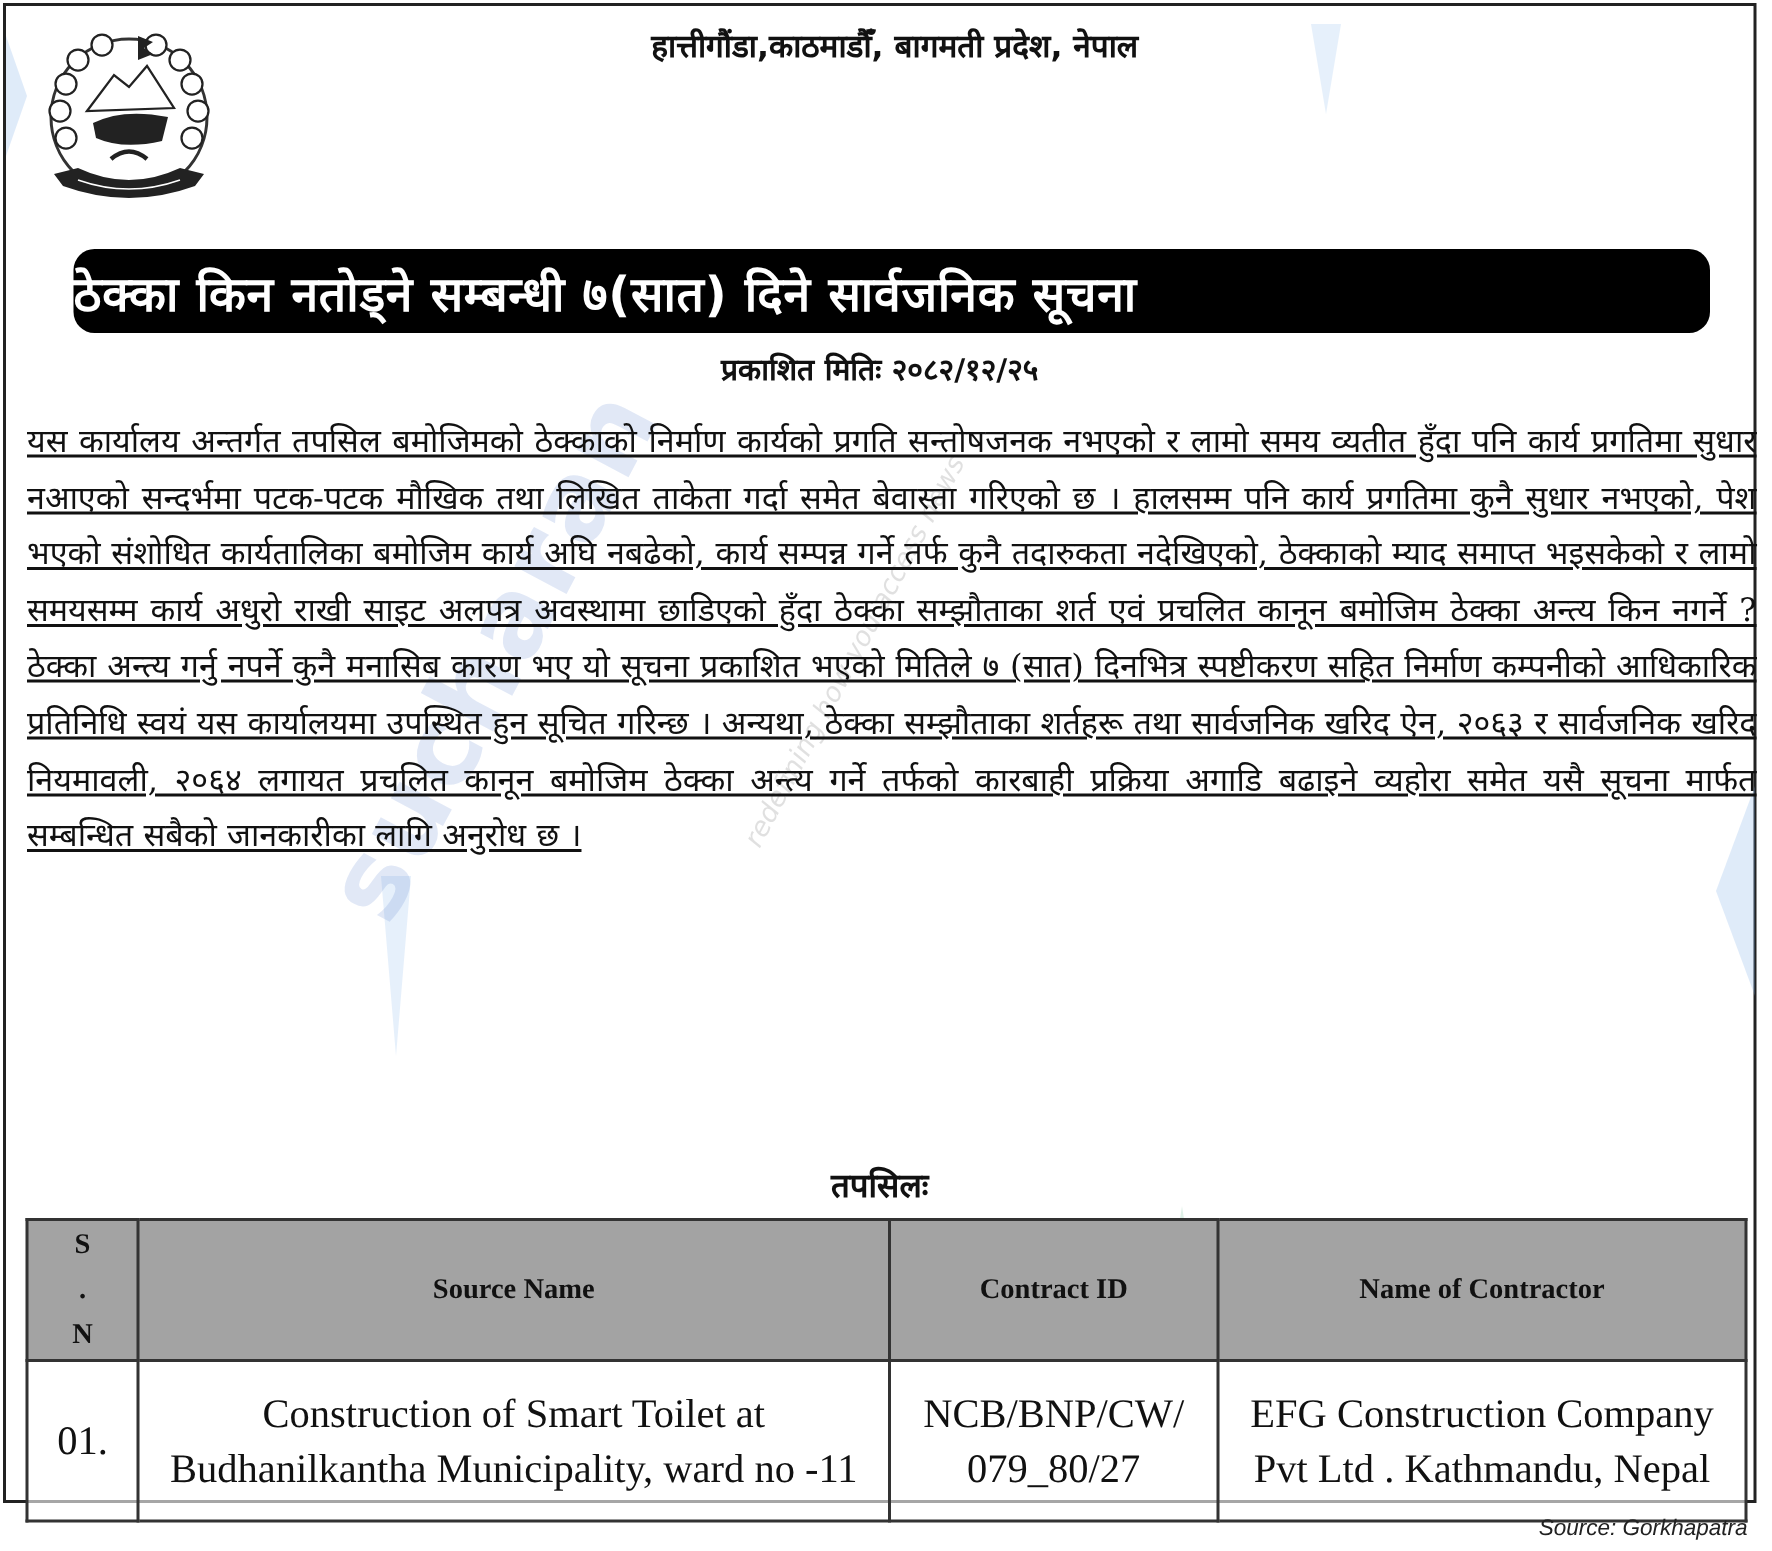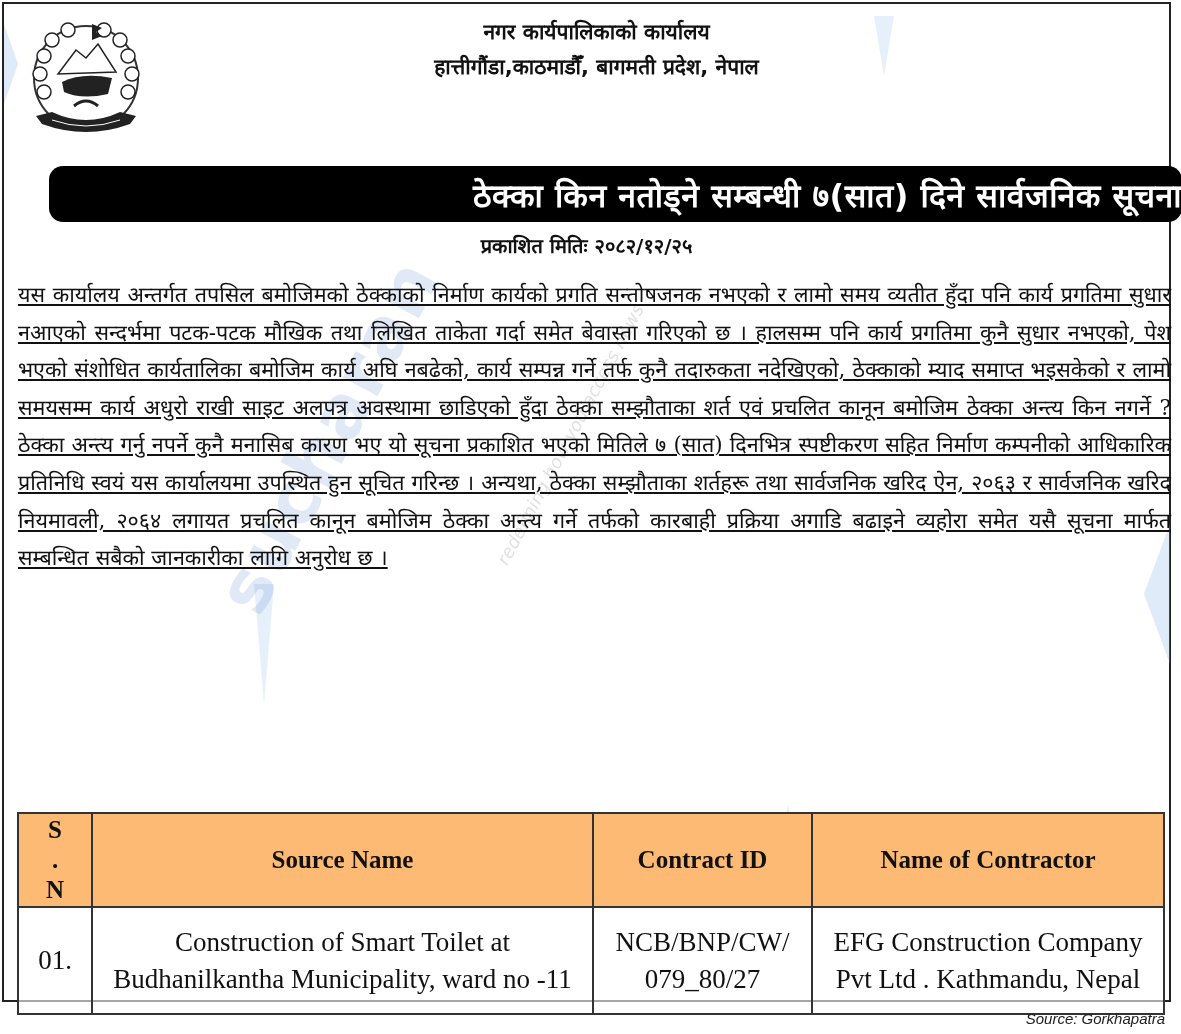--- a/index.html
+++ b/index.html
@@ -37,24 +37,23 @@
       font-family: "DejaVu Sans", sans-serif; font-weight: bold; font-size: 21px;
       line-height: 36px; margin-left: 20px;
     }
     .h-addr {
       font-family: "DejaVu Sans", sans-serif; font-weight: bold; font-size: 21px;
       line-height: 34px; margin-left: 20px;
     }
     .banner {
       position: absolute; left: 45px; top: 162px; width: 1091px; height: 56px;
       background: #000; border-radius: 14px; color: #fff; display: flex;
-      align-items: center; justify-content: flex-end;
+      align-items: center; justify-content: flex-start;
       font-family: "DejaVu Sans", sans-serif; font-weight: bold; font-size: 32px;
       letter-spacing: 0.5px;
-      padding-left: 42px;
     }
     .pubdate {
       position: absolute; left: 0; right: 0; top: 228px; text-align: center;
       font-family: "DejaVu Sans", sans-serif; font-weight: bold; font-size: 20px;
     }
     .body-text {
       position: absolute; left: 14px; top: 272px; width: 1153px;
       font-family: "DejaVu Serif", serif; font-size: 21.5px; line-height: 37.6px;
       text-align: justify; text-align-last: left; color: #111; text-decoration: underline;
     }
@@ -64,21 +63,21 @@
       padding-left: 0;
     }
     table.details {
       position: absolute; left: 13px; top: 808px; width: 1148px;
       border-collapse: collapse; font-family: "Liberation Serif", serif;
     }
     table.details th, table.details td {
       border: 2px solid #333; text-align: center; vertical-align: middle; color: #111;
     }
     table.details th {
-      background: #fdba74; font-weight: bold; font-size: 25px; height: 70px; line-height: 30px;
+      background: #a3a3a3; font-weight: bold; font-size: 19px; height: 70px; line-height: 30px;
     }
     table.details td { font-size: 27px; height: 103px; line-height: 37px; background: rgba(255,255,255,0.6); }
     .col-sn { width: 70px; }
     .col-project { width: 497px; }
     .col-contract { width: 215px; }
     .source {
       position: absolute; right: 16px; top: 1010px;
       font-family: "Liberation Sans", sans-serif; font-style: italic; font-size: 15px; color: #222;
     }
   </style>
@@ -114,35 +113,35 @@
       <path d="M70 8 L70 24 L80 20 L74 16 L80 12 Z" fill="#222"></path>
       <path d="M36 58 L54 34 L64 42 L76 28 L94 56 Z" fill="#fff" stroke="#222" stroke-width="1.5"></path>
       <path d="M40 66 Q60 56 90 62 L86 78 Q60 84 42 76 Z" fill="#222"></path>
       <path d="M52 90 Q64 80 76 90" fill="none" stroke="#222" stroke-width="3"></path>
       <path d="M14 100 L30 96 Q64 112 98 96 L114 100 L108 108 Q64 124 20 108 Z" fill="#222"></path>
       <path d="M30 104 Q64 116 98 104" fill="none" stroke="#fff" stroke-width="1"></path>
     </svg>
   </div>
 
   <div class="header">
-    <div class="h-sub">नगर कार्यपालिकाको कार्यालय</div>
     <div class="h-addr">हात्तीगौंडा,काठमाडौँ, बागमती प्रदेश, नेपाल</div>
   </div>
 
   <div class="banner">
     <span>ठेक्का किन नतोड्ने सम्बन्धी ७(सात) दिने सार्वजनिक सूचना</span>
   </div>
 
   <div class="pubdate">
     <span>प्रकाशित मितिः</span>
     <span>२०८२/१२/२५</span>
   </div>
 
   <div class="body-text">यस कार्यालय अन्तर्गत तपसिल बमोजिमको ठेक्काको निर्माण कार्यको प्रगति सन्तोषजनक नभएको र लामो समय व्यतीत हुँदा पनि कार्य प्रगतिमा सुधार नआएको सन्दर्भमा पटक-पटक मौखिक तथा लिखित ताकेता गर्दा समेत बेवास्ता गरिएको छ । हालसम्म पनि कार्य प्रगतिमा कुनै सुधार नभएको, पेश भएको संशोधित कार्यतालिका बमोजिम कार्य अघि नबढेको, कार्य सम्पन्न गर्ने तर्फ कुनै तदारुकता नदेखिएको, ठेक्काको म्याद समाप्त भइसकेको र लामो समयसम्म कार्य अधुरो राखी साइट अलपत्र अवस्थामा छाडिएको हुँदा ठेक्का सम्झौताका शर्त एवं प्रचलित कानून बमोजिम ठेक्का अन्त्य किन नगर्ने ? ठेक्का अन्त्य गर्नु नपर्ने कुनै मनासिब कारण भए यो सूचना प्रकाशित भएको मितिले ७ (सात) दिनभित्र स्पष्टीकरण सहित निर्माण कम्पनीको आधिकारिक प्रतिनिधि स्वयं यस कार्यालयमा उपस्थित हुन सूचित गरिन्छ । अन्यथा, ठेक्का सम्झौताका शर्तहरू तथा सार्वजनिक खरिद ऐन, २०६३ र सार्वजनिक खरिद नियमावली, २०६४ लगायत प्रचलित कानून बमोजिम ठेक्का अन्त्य गर्ने तर्फको कारबाही प्रक्रिया अगाडि बढाइने व्यहोरा समेत यसै सूचना मार्फत सम्बन्धित सबैको जानकारीका लागि अनुरोध छ ।</div>
 
+  <div class="tapasil">तपसिलः</div>
 
   <table class="details">
     <thead>
       <tr>
         <th class="col-sn">
           <span style="display:inline-block;width:40px;word-spacing:40px;">S . N</span>
         </th>
         <th class="col-project">Source Name</th>
         <th class="col-contract">Contract ID</th>
         <th>Name of Contractor</th>

